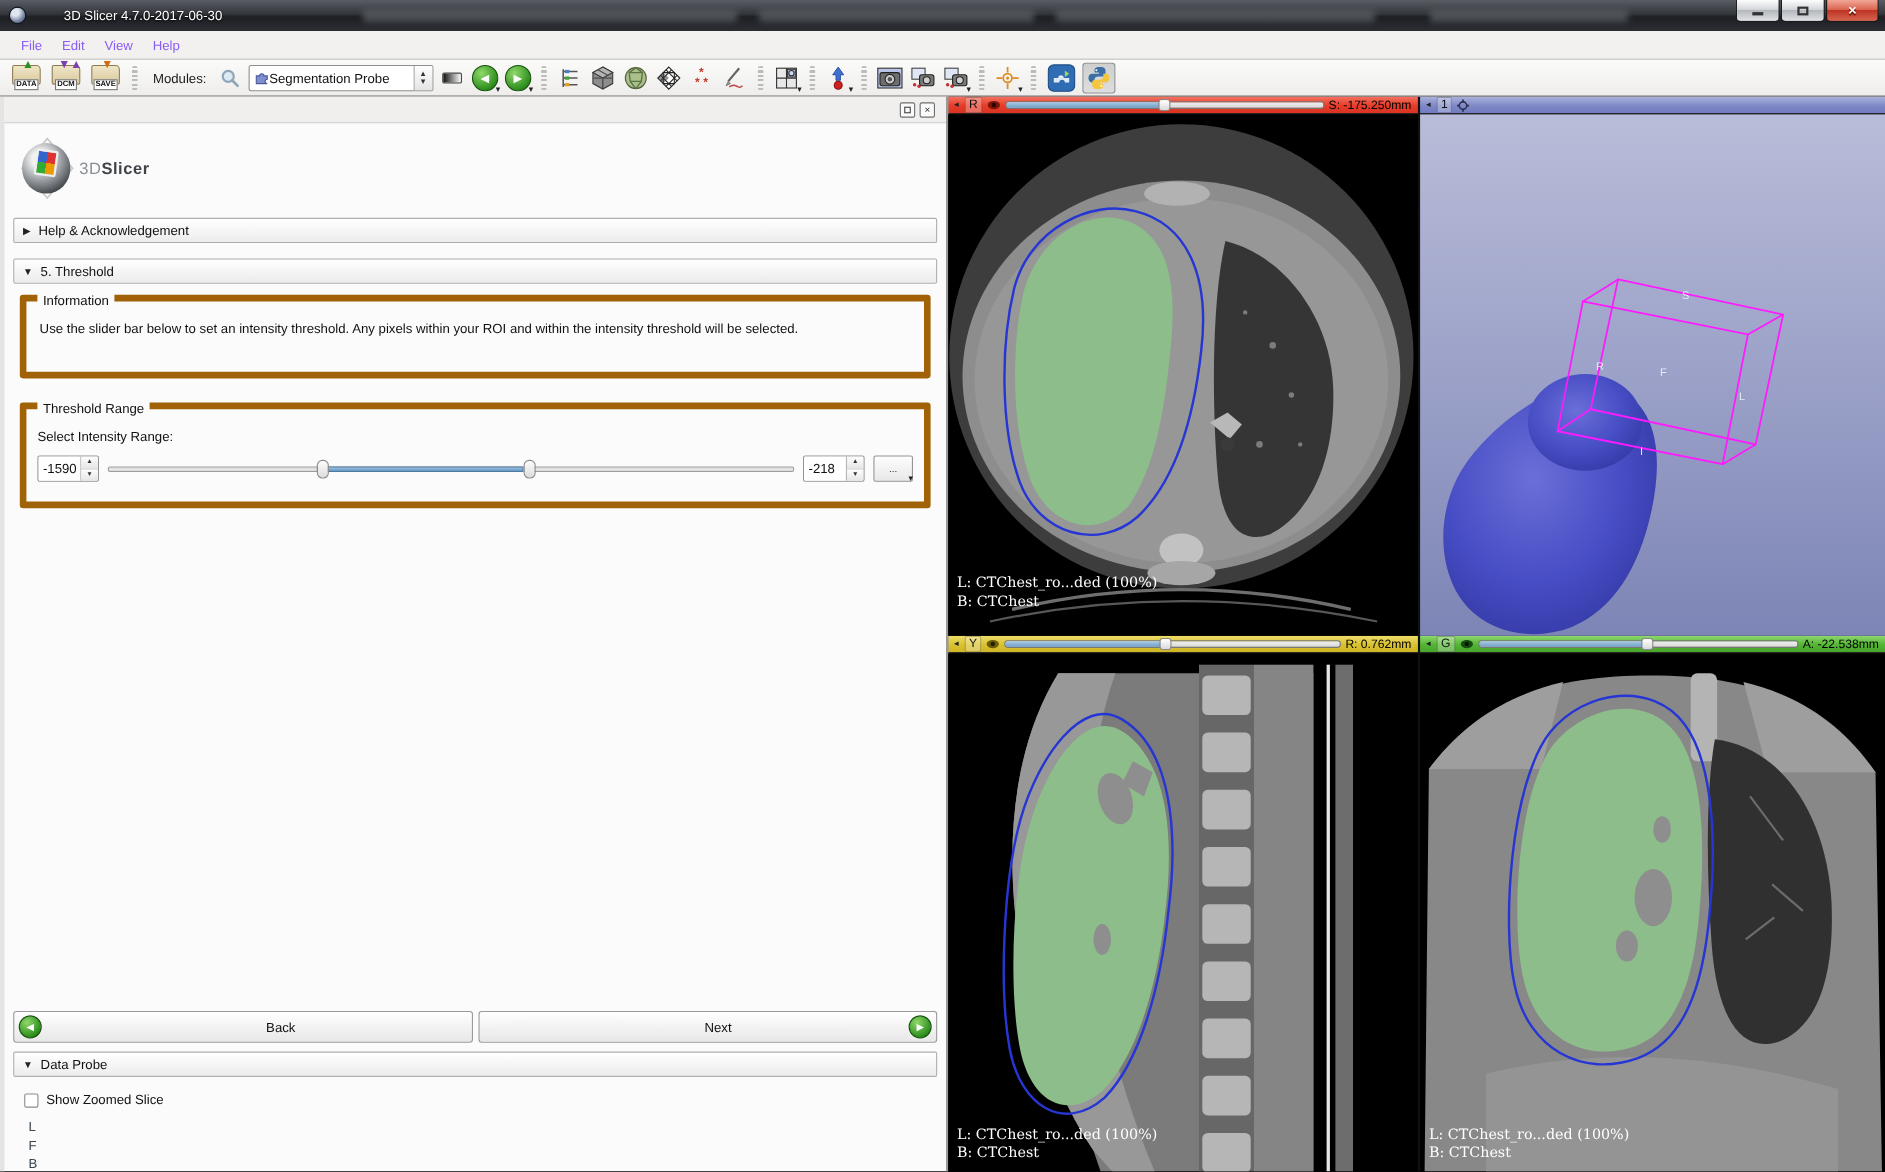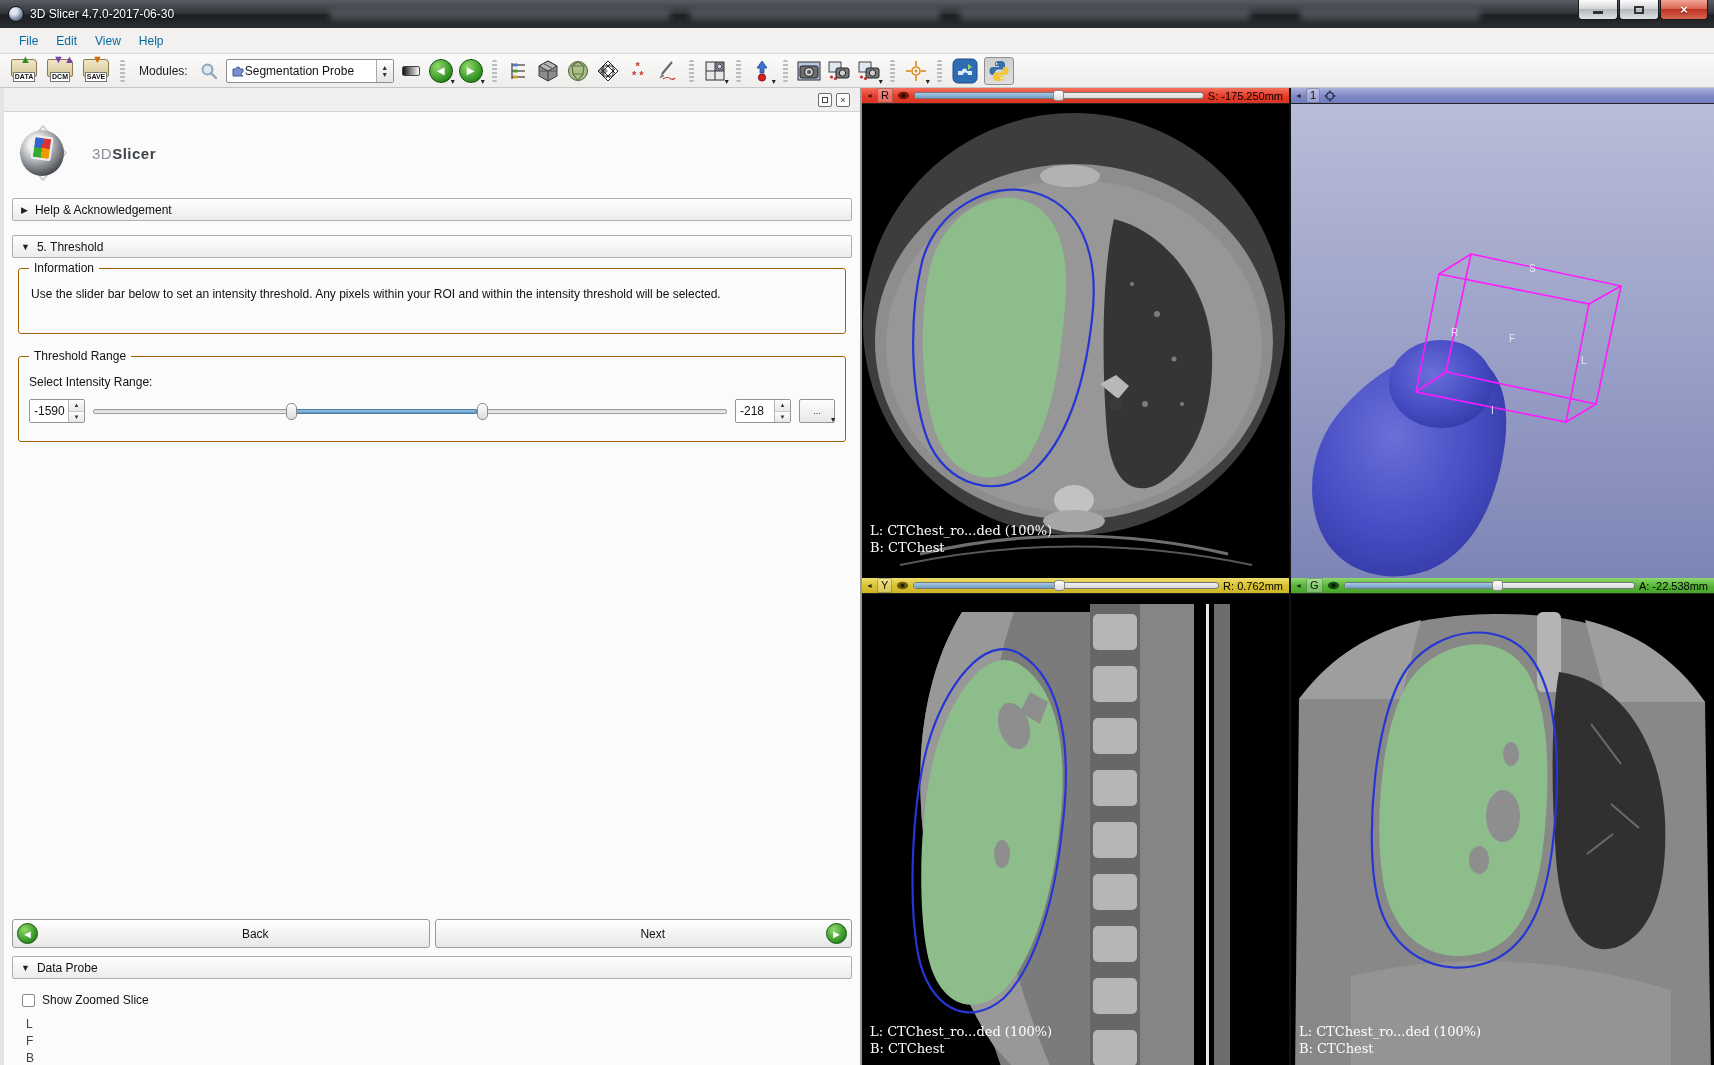--- a/index.html
+++ b/index.html
@@ -2,37 +2,37 @@
 <html><head>
 <meta charset="utf-8">
 <style>
   * { margin:0; padding:0; box-sizing:border-box; }
   html,body { width:1714px; height:1065px; overflow:hidden; background:#000;
               font-family:"Liberation Sans", sans-serif; }
   .window { width:1714px; height:1065px; display:flex; flex-direction:column; }
 
   
   .titlebar { height:28px; background:linear-gradient(#585d64,#33363b 45%,#1d1f23 55%,#2a2d31);
-              display:flex; align-items:center; position:relative; color:#fff; }
+              display:flex; align-items:center; position:relative; color:#fff;gap:28px; }
   .app-icon { width:16px; height:16px; margin:0 6px 0 8px; border-radius:50%;
               background:radial-gradient(circle at 35% 30%, #dfe6ef 0 25%, #7d8aa6 60%, #2e3b52); border:1px solid #11151c;}
   .title-text { font-size:12px; text-shadow:0 1px 2px #000; }
   .redact { position:absolute; top:8px; height:12px; border-radius:3px; background:#55595f; filter:blur(3px); opacity:.85;}
   .winbtns { position:absolute; top:0; right:6px; display:flex; }
   .winbtn { width:40px; height:20px; border:1px solid #1a1a1a; border-top:none;
             background:linear-gradient(#fdfdfd,#cfd2d6 50%,#b4b8bd 50%,#dfe2e5);
             border-radius:0 0 4px 4px; display:flex; align-items:center; justify-content:center; margin-left:1px;}
   .winbtn.close { width:48px; background:linear-gradient(#f2a696,#d8604a 50%,#bf3425 50%,#d4654f); }
   .glyph-min { width:10px; height:3px; background:#333; margin-top:6px;}
   .glyph-max { width:10px; height:8px; border:2px solid #333; background:transparent;}
   .glyph-close { color:#fff; font-weight:bold; font-size:13px; text-shadow:0 1px 1px #5c1008; }
 
   
   .menubar { height:26px; background:#f2f1ef; border-bottom:1px solid #d9d8d6; display:flex; align-items:center; padding-left:10px;}
-  .menu-item { font-size:12px; color:#0369a1; padding:4px 9px; }
+  .menu-item { font-size:12px; color:#8b5cf6; padding:4px 9px; }
 
   
   .toolbar { height:34px; background:linear-gradient(#fbfbfa,#eeedeb); border-bottom:1px solid #c6c5c3;
              display:flex; align-items:center; padding-left:8px; gap:4px; }
   .tb-sep { width:5px; height:22px; margin:0 4px;
             background:repeating-linear-gradient(#bbb 0 2px, transparent 2px 4px); border-radius:2px;}
   .tb-btn { width:32px; height:30px; display:flex; flex-direction:column; align-items:center; justify-content:center; position:relative; }
   .io-icon { width:26px; height:18px; background:linear-gradient(#efe6c8,#d9c89a); border:1px solid #8c7a4f; border-radius:2px 4px 2px 2px; position:relative;}
   .io-label { font-size:7px; font-weight:bold; color:#111; background:#fff; border:1px solid #777; padding:0 1px; margin-top:-5px; z-index:2; line-height:8px;}
   .io-arrow { position:absolute; left:8px; top:-6px; font-size:11px; font-weight:bold; line-height:10px;}
@@ -53,29 +53,29 @@
   .panel { width:862px; background:#fbfbfb; border-right:2px solid #9a9a9a; display:flex; flex-direction:column; position:relative; border-left:4px solid #e4e4e4;}
   .dock-strip { height:24px; background:#f0efed; border-bottom:1px solid #d3d2d0; display:flex; justify-content:flex-end; align-items:center; gap:4px; padding-right:10px;}
   .dock-btn { width:14px; height:14px; border:1px solid #6e6e6e; border-radius:2px; background:#fafafa; display:flex; align-items:center; justify-content:center; font-size:9px; color:#333; line-height:10px;}
   .dock-inner { width:6px; height:6px; border:1px solid #444; }
 
   .logo-row { display:flex; align-items:center; margin:10px 0 14px 10px; height:62px;}
   .logo-mark { width:58px; height:58px; position:relative;}
   .logo-sphere { position:absolute; left:6px; top:6px; width:44px; height:46px; border-radius:50%;
                  background:radial-gradient(circle at 38% 32%, #f2f2f2 0 18%, #9fa3a8 45%, #3c3f44 80%, #191b1e); }
   .logo-wedge { position:absolute; left:18px; top:12px; width:20px; height:24px; background:conic-gradient(#d33 0 25%, #e90 0 50%, #3a3 0 75%, #36c 0); border:2px solid #eee; border-radius:2px; transform:rotate(8deg);}
-  .logo-text { font-size:15px; letter-spacing:.5px; margin-left:20px; color:#8a8f94;}
+  .logo-text { font-size:15px; letter-spacing:.5px; margin-left:0; color:#8a8f94;}
   .logo-text b { color:#3f4449; }
 
   .collapse-bar { margin:0 8px; height:23px; border:1px solid #aeaeae; border-radius:2px;
                   background:linear-gradient(#ffffff,#ececec); display:flex; align-items:center; gap:7px; padding-left:8px; font-size:12px; color:#111;}
   .tri { font-size:9px; color:#222; }
   .gap6 { height:12px; } .gap10 { height:14px; }
 
-  .groupbox { margin:10px 14px 0 14px; border:1px solid #a16207; border-radius:3px; position:relative; padding:14px 10px 10px 10px;}
+  .groupbox { margin:10px 14px 0 14px; border:6px solid #a16207; border-radius:3px; position:relative; padding:14px 10px 10px 10px;}
   .groupbox-title { position:absolute; top:-8px; left:10px; background:#fbfbfb; padding:0 5px; font-size:12px; color:#111;}
   .info-text { font-size:12px; color:#111; padding:4px 2px 22px 2px;}
 
   .range-sub { font-size:12px; color:#111; margin:4px 0 10px;}
   .range-row { display:flex; align-items:center; gap:8px; padding-bottom:8px;}
   .spinbox { width:56px; height:24px; border:1px solid #949494; border-radius:2px; background:#fff; display:flex; overflow:hidden;}
   .spinbox input { width:38px; border:none; outline:none; font-size:12px; font-family:"Liberation Sans",sans-serif; padding-left:4px; color:#111;}
   .spin-arrows { width:16px; display:flex; flex-direction:column; border-left:1px solid #b5b5b5;}
   .spin-arrows div { flex:1; display:flex; align-items:center; justify-content:center; font-size:6px; color:#333; background:linear-gradient(#fdfdfd,#e6e6e6);}
   .spin-arrows div:first-child { border-bottom:1px solid #c9c9c9; }

